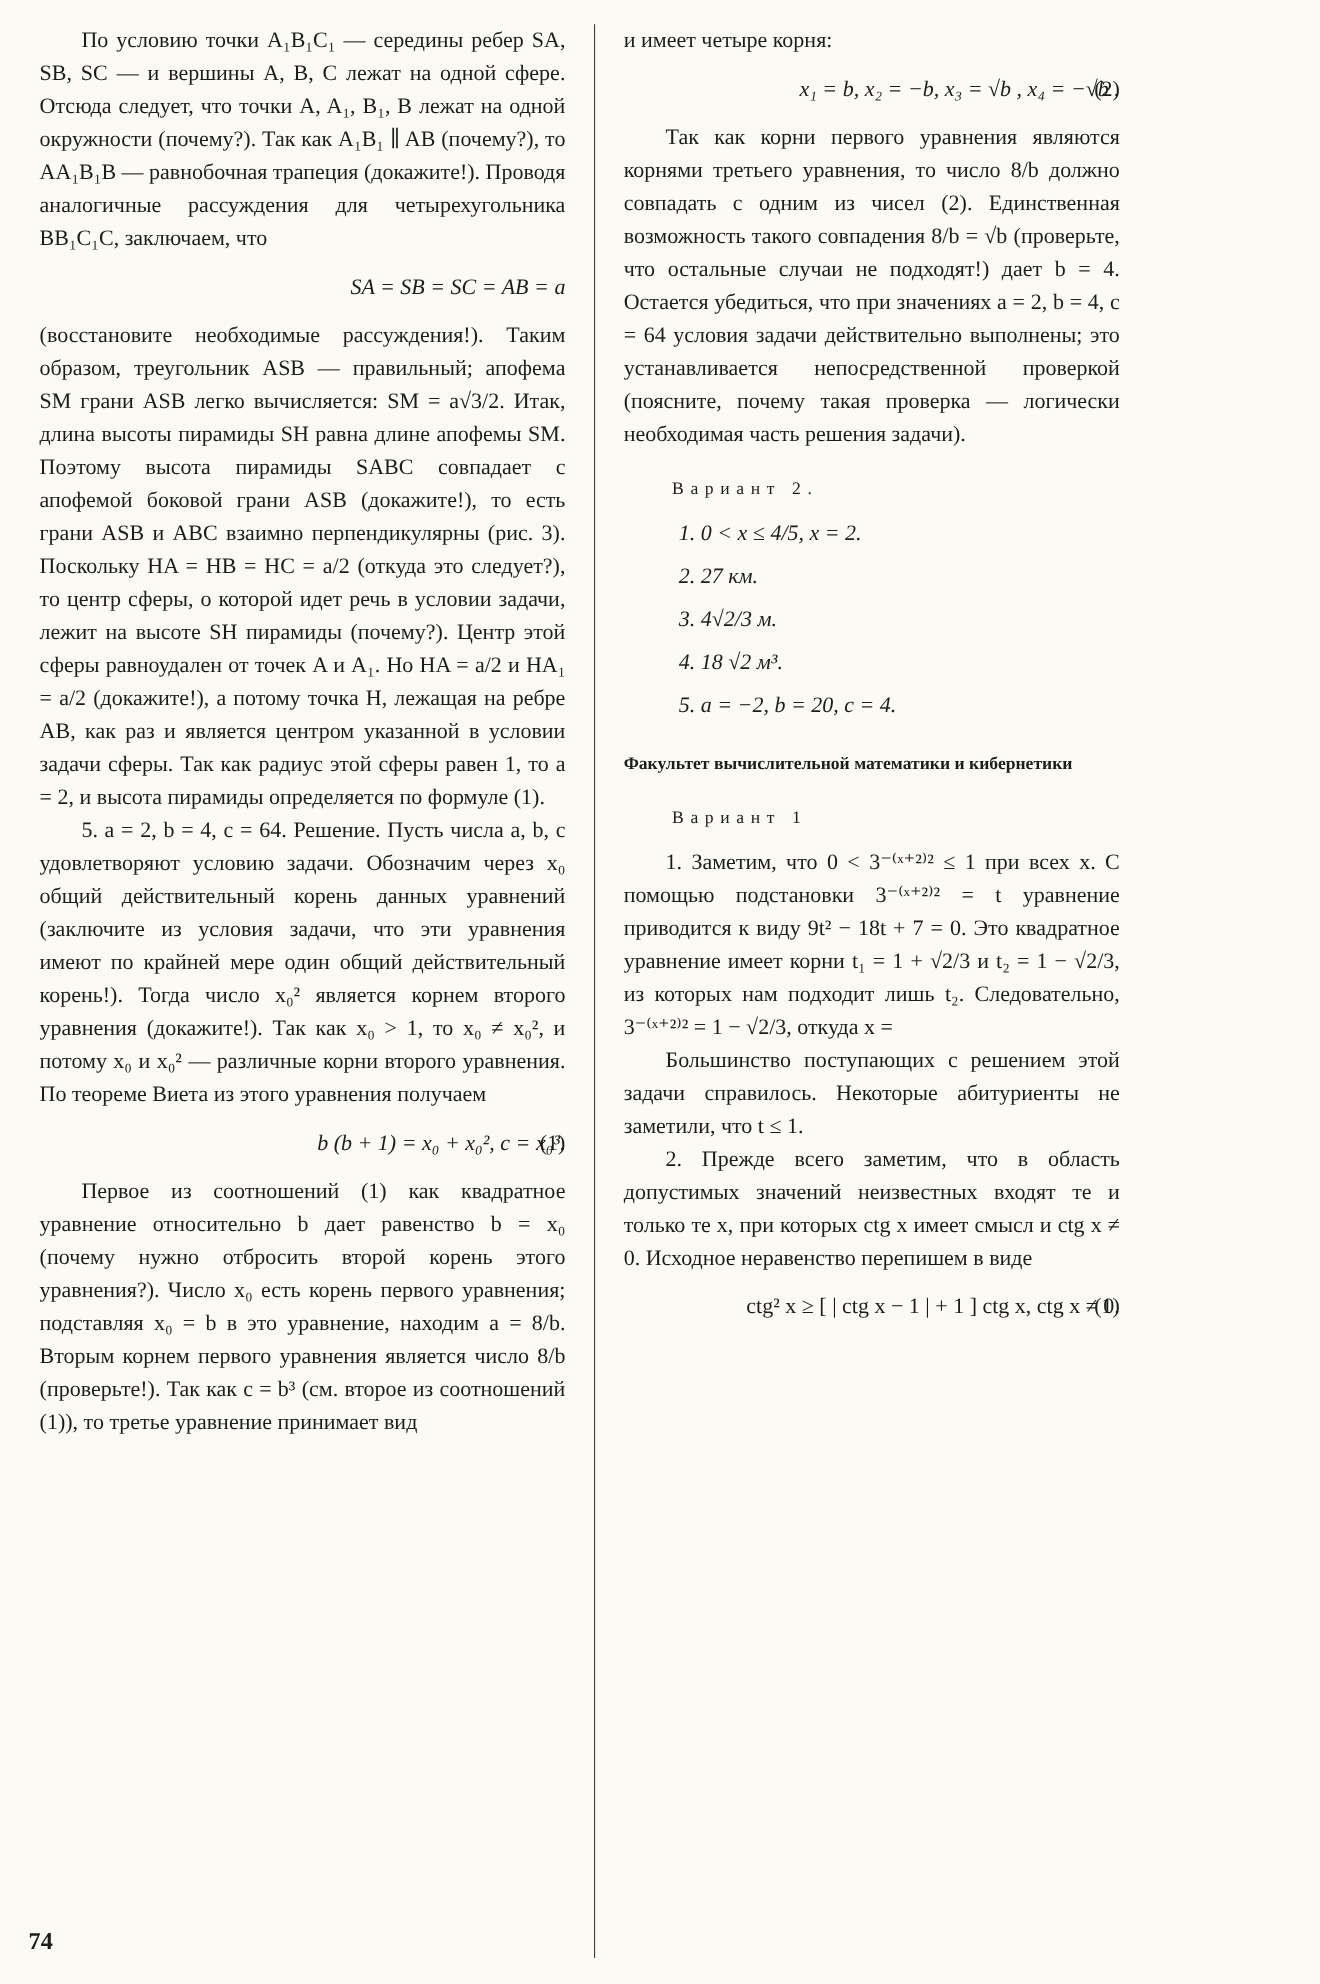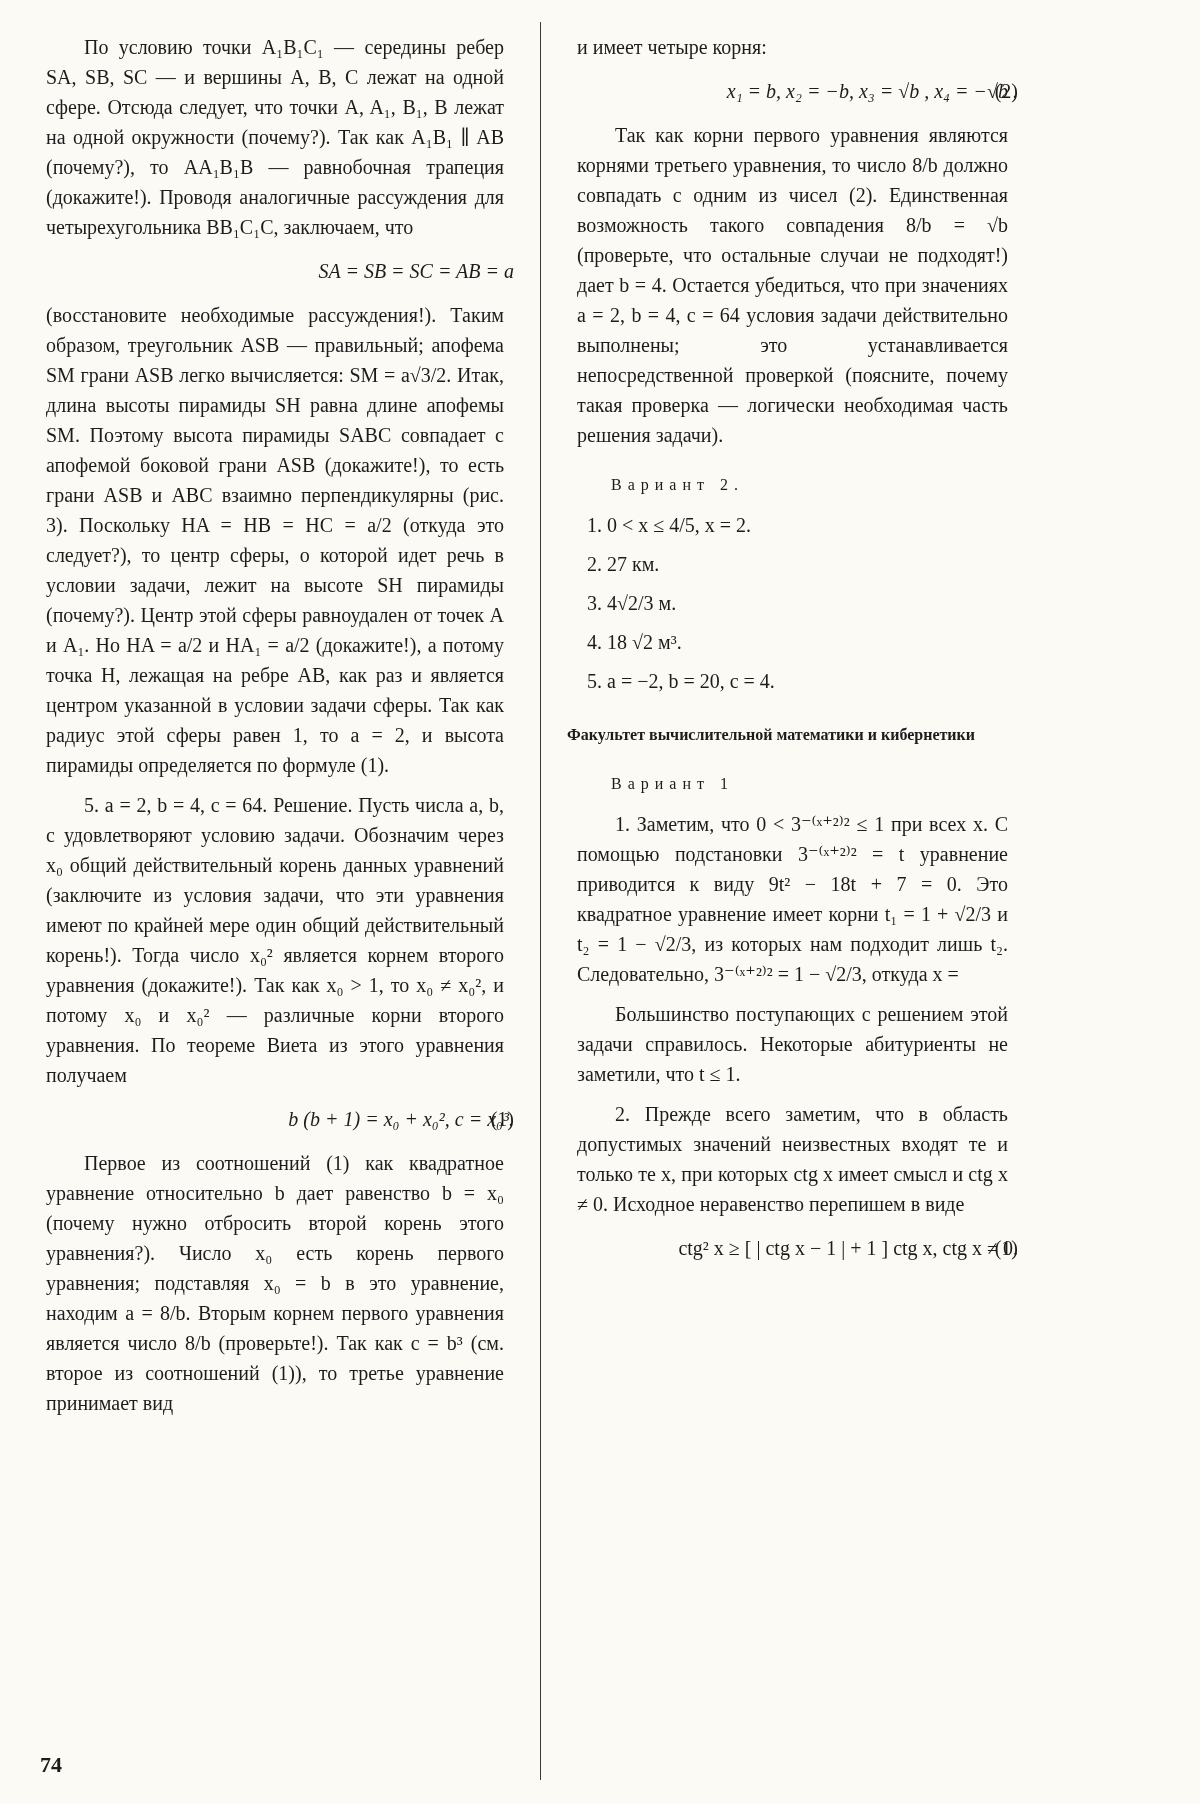--- a/index.html
+++ b/index.html
@@ -24,21 +24,21 @@
   .col-left { width: 478px; flex: 0 0 auto; }
   .divider {
     width: 1px;
     background: #3a3a3a;
     margin: 0 26px;
     flex: 0 0 auto;
   }
   .col-right { flex: 1 1 auto; min-width: 0; }
 
   p.body {
-    margin: 10px;
+    margin: 0;
     text-align: justify;
     text-indent: 38px;
   }
   p.noindent { text-indent: 0; }
 
   .formula {
     position: relative;
     margin: 14px 0;
     text-align: right;
     font-style: italic;
@@ -59,28 +59,29 @@
     font-weight: normal;
   }
   .faculty-heading {
     margin: 24px 0 8px 0;
     font-weight: bold;
     font-size: 16px;
     line-height: 29px;
   }
   ul.answers {
     list-style: none;
-    margin: 0 0 0 20px;
+    margin: 0 0 0 50px;
     padding: 0;
+    font-style: italic;
   }
   ul.answers li { margin: 9px 0; }
 
   .page-number {
     position: absolute;
-    left: 40px;
+    left: 26px;
     bottom: 24px;
     font-weight: bold;
     font-size: 22px;
   }
 </style>
 </head>
 <body>
 
 <div class="page">
   <div class="columns">

